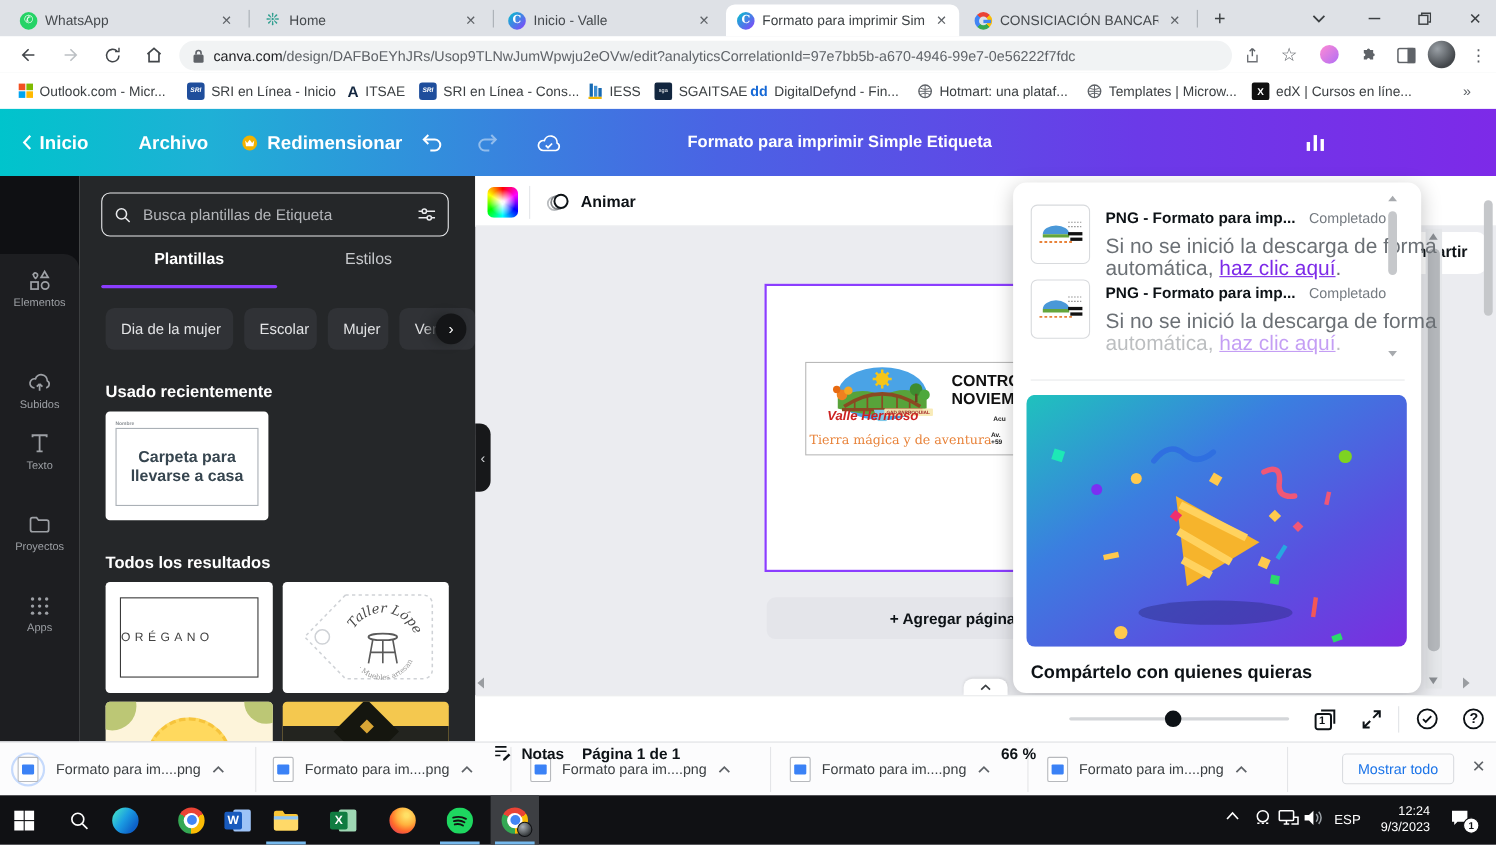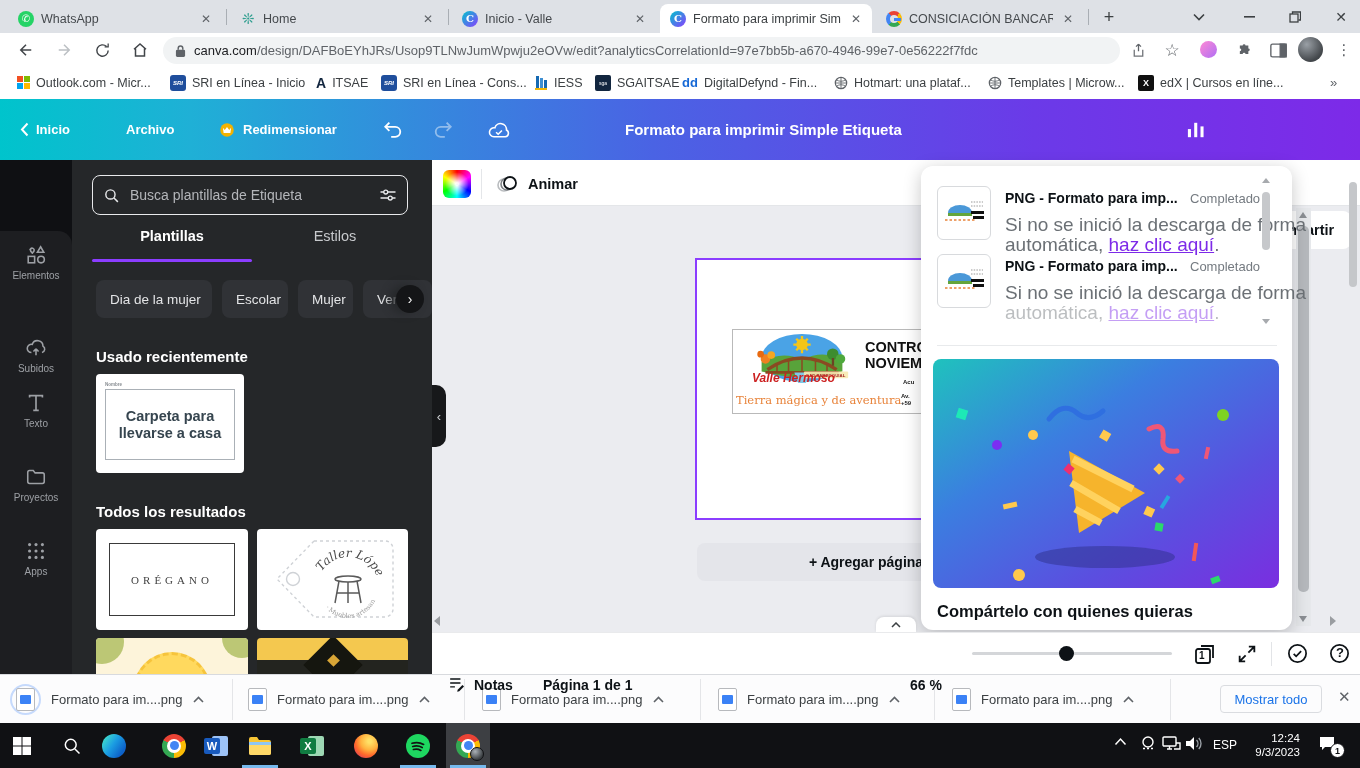--- a/index.html
+++ b/index.html
@@ -45,21 +45,21 @@
   .sri{width:16px;height:16px;border-radius:3px;background:#1f4e9c;color:#fff;font-size:6px;font-weight:bold;
        font-style:italic;text-align:center;line-height:16px;}
   .dk{width:16px;height:16px;border-radius:2px;background:#12263f;color:#fff;font-size:5px;text-align:center;line-height:16px;}
   .edx{width:16px;height:16px;border-radius:2px;background:#101010;color:#fff;font-size:9px;font-weight:bold;
        text-align:center;line-height:16px;}
 
   
   .cheader{left:0;top:99px;width:1360px;height:61px;
      background:linear-gradient(90deg,#00c4cc 0%,#1fb0d6 14%,#4a63e4 48%,#6b3ae8 76%,#7d2ae8 100%);
      color:#fff;}
-  .hitem{top:0;height:61px;display:flex;align-items:center;gap:7px;font-size:13px;font-weight:600;color:#fff;}
+  .hitem{top:0;height:61px;display:flex;align-items:center;gap:7px;font-size:17px;font-weight:600;color:#fff;}
   .hbtn{border-radius:8px;display:flex;align-items:center;justify-content:center;gap:8px;}
 
   
   .rail{left:0;top:160px;width:72px;height:514px;background:#0f1013;}
   .railsub{left:0;top:231px;width:72px;height:443px;background:#1d1e21;border-radius:0 14px 0 0;}
   .ritem{left:0;width:72px;height:64px;display:flex;flex-direction:column;align-items:center;gap:4px;
          color:#9da0a5;font-size:10px;}
   .ritem.active{color:#fff;}
   .panel{left:72px;top:160px;width:360px;height:514px;background:#252729;overflow:hidden;}
   .searchbox{left:20px;top:15px;width:316px;height:40px;border:1.5px solid #e9eaec;border-radius:8px;
@@ -437,21 +437,21 @@
       <div style="position:absolute;left:9px;top:8px;font-size:4.5px;color:#8a8f94;font-weight:bold;">Nombre</div>
       <div style="position:absolute;left:9px;top:15px;right:9px;bottom:13px;border:1px solid #aab0b6;
            display:flex;align-items:center;justify-content:center;text-align:center;">
         <span style="font-size:14.5px;font-weight:800;color:#36454f;line-height:1.15;">Carpeta para llevarse a casa</span>
       </div>
     </div>
 
     <div class="abs phead" style="left:24px;top:343px;">Todos los resultados</div>
 
     <div class="abs card" style="left:24px;top:369px;width:152px;height:101px;">
-      <div style="position:absolute;inset:14px 13px;border:1.5px solid #3a3a3a;display:flex;align-items:center;justify-content:center;font-family:Liberation Serif, serif;">
+      <div style="position:absolute;inset:14px 13px;border:1.5px solid #3a3a3a;display:flex;align-items:center;">
         <span style="font-size:11px;letter-spacing:4px;color:#424242;">ORÉGANO</span>
       </div>
     </div>
 
     <div class="abs card" style="left:185px;top:369px;width:151px;height:101px;">
       <svg width="151" height="101" viewBox="0 0 151 101">
         <path d="M57 12 H128 a8 8 0 0 1 8 8 V80 a8 8 0 0 1-8 8 H57 L20 50 Z" fill="#fff" stroke="#cfd2d6" stroke-width="1.4" stroke-dasharray="3 3"></path>
         <circle cx="36" cy="50" r="6.5" fill="none" stroke="#cfd2d6" stroke-width="1.4"></circle>
         <defs>
           <path id="arcT" d="M62 48 a31 31 0 0 1 58 0"></path>
@@ -564,21 +564,21 @@
   </div>
 
   <div class="abs statusbar">
     <div class="abs sbitem" style="left:15px;top:10px;">
       <svg width="19" height="19" viewBox="0 0 24 24" fill="none" stroke="#0d1216" stroke-width="1.8">
         <path d="M4 5h13M4 10h13M4 15h6"></path>
           <path d="M13.5 18.5l6-6 2 2-6 6-2.6.6z" fill="#0d1216" stroke="none"></path>
         </svg>
       <span>Notas</span>
     </div>
-    <div class="abs sbitem" style="left:111px;top:12px;text-align:right;">Página 1 de 1</div>
+    <div class="abs sbitem" style="left:97px;top:12px;text-align:right;">Página 1 de 1</div>
     <div class="abs sbitem" style="left:478px;top:12px;">66 %</div>
     <div class="abs" style="left:540px;top:19px;width:200px;height:3px;background:#d4d6d9;border-radius:2px;"></div>
     <div class="abs" style="left:627px;top:13px;width:15px;height:15px;border-radius:50%;background:#0d1216;"></div>
     <div class="abs" style="left:760px;top:8px;width:26px;height:26px;">
       <svg width="26" height="26" viewBox="0 0 26 26" fill="none" stroke="#0d1216" stroke-width="1.8">
         <path d="M9 5h12v12"></path>
           <rect x="4" y="8" width="14" height="14" rx="2" fill="#fff"></rect>
         </svg>
       <span style="position:absolute;left:7px;top:9px;font-size:10px;font-weight:700;color:#0d1216;">1</span>
     </div>

